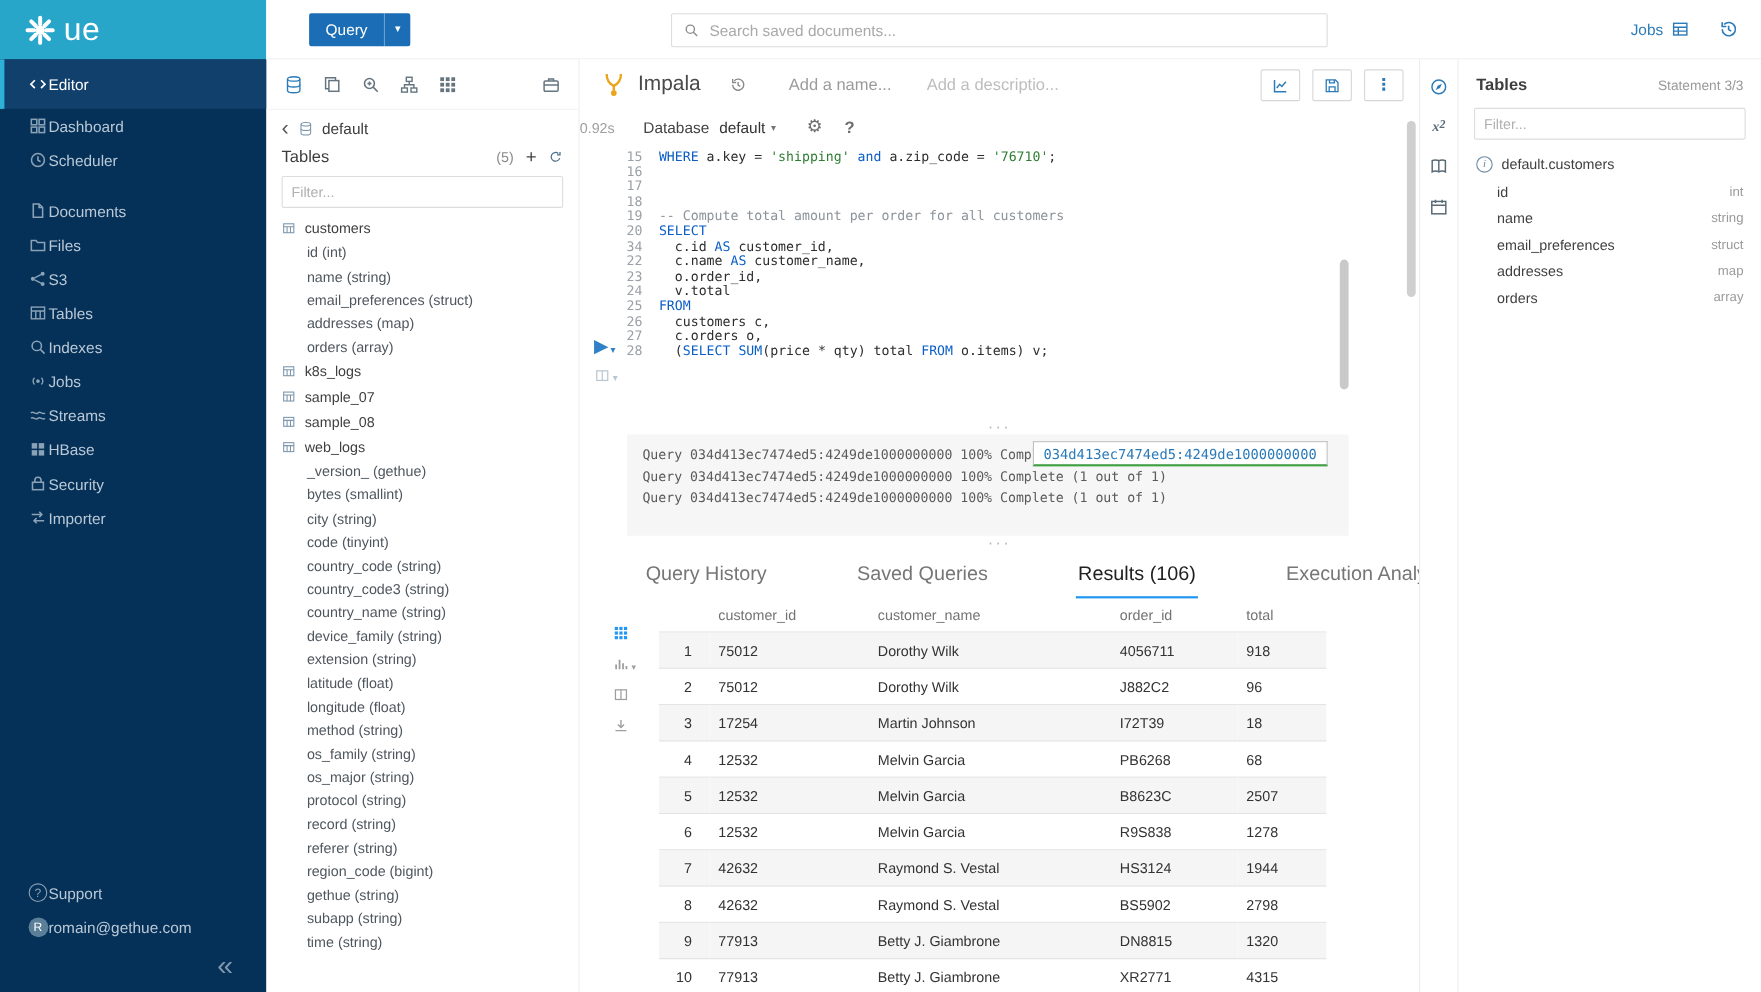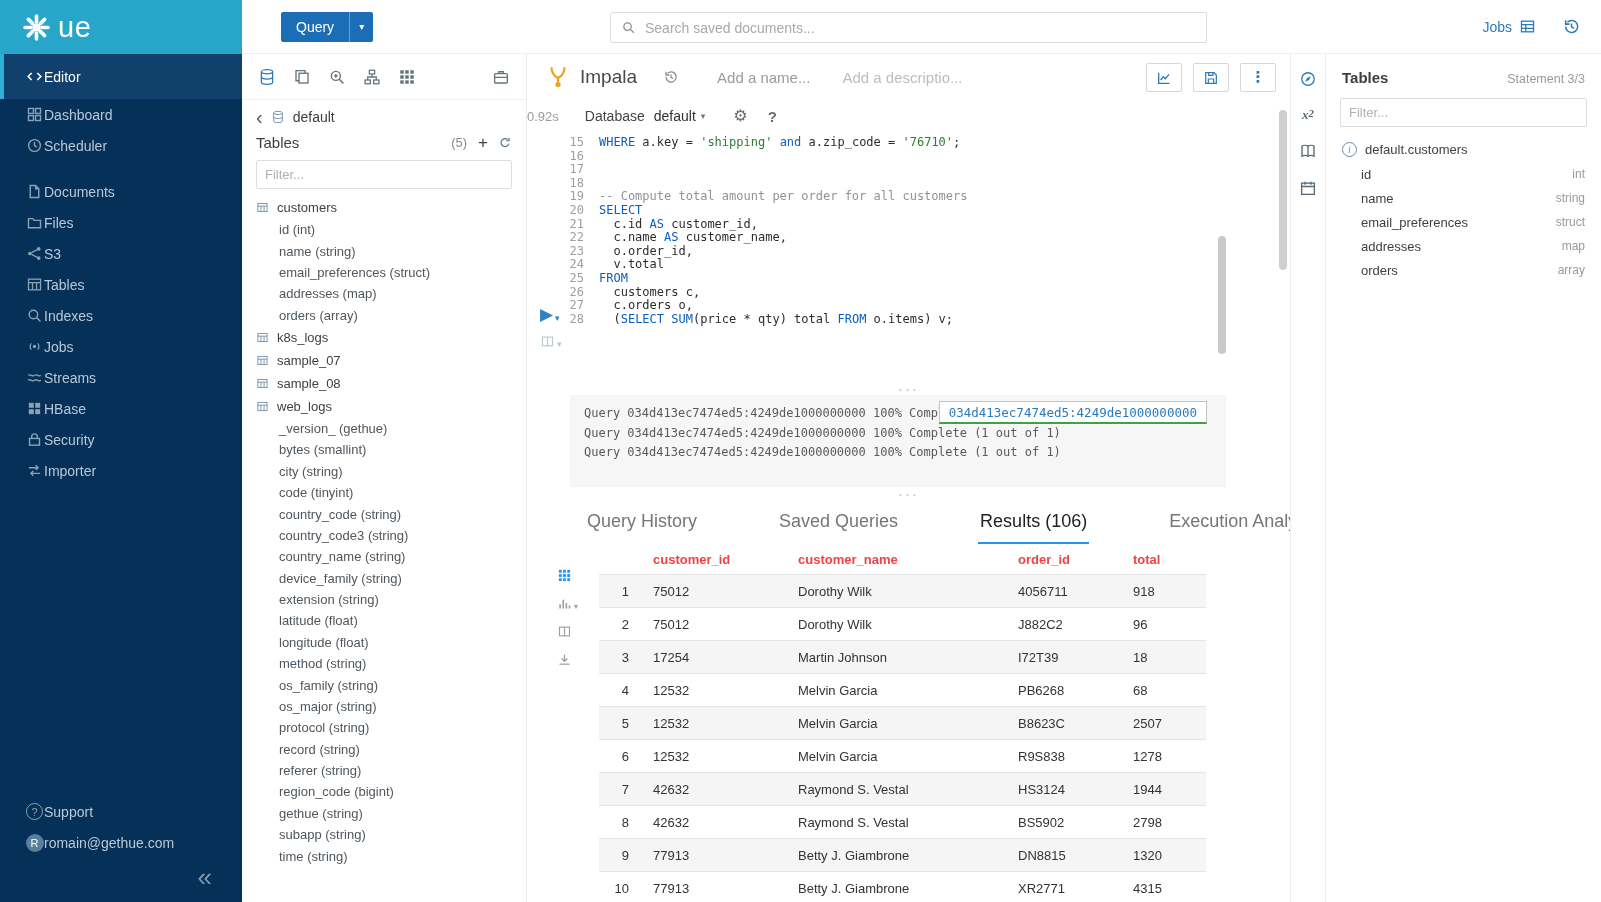--- a/index.html
+++ b/index.html
@@ -110,21 +110,21 @@
 .tab{display:flex;align-items:center;font-size:18px;color:#767676;cursor:pointer;border-bottom:2px solid transparent;padding:0 2px;white-space:nowrap}
 .tab.active{color:#212121;border-bottom-color:#2196f3}
 .results{flex:1;min-height:0;display:flex;padding-left:30px;overflow:hidden}
 .rtool{width:42px;flex-shrink:0;padding-top:24px;display:flex;flex-direction:column;gap:13px;align-items:flex-start}
 .rt-ic{color:#9e9e9e;cursor:pointer;display:flex;align-items:flex-end;gap:2px}
 .rt-ic svg{width:15px;height:15px}
 .rt-ic.active{color:#2196f3}
 .rt-ic .pc{font-size:8px;color:#9e9e9e}
 .rtable-wrap{flex:1;margin-right:84px;overflow:hidden}
 table.rtable{width:100%;border-collapse:collapse;font-size:13px}
-.rtable th{text-align:left;font-weight:bold;color:#ef4444;padding:8px 8px 7px;white-space:nowrap;cursor:pointer}
+.rtable th{text-align:left;font-weight:normal;color:#737373;padding:8px 8px 7px;white-space:nowrap;cursor:pointer}
 .rtable td{padding:8.5px 8px;border-top:1px solid #e4e4e4;color:#333;white-space:nowrap}
 .rtable tbody tr:nth-child(odd){background:#f5f5f5}
 .rtable td.rownum{text-align:right;padding-right:16px}
 .rtable .c0{width:46px}
 .rtable .c1{width:145px}
 .rtable .c2{width:220px}
 .rtable .c3{width:115px}
 
 
 .right-strip{width:35px;flex-shrink:0;border-left:1px solid #ececec;display:flex;flex-direction:column;align-items:center;padding-top:16px;gap:19px}
@@ -675,21 +675,21 @@
         </div>
 
         <div class="code-area">
           <div id="gutter" class="gutter">
               <div class="gl">15</div>
               <div class="gl">16</div>
               <div class="gl">17</div>
               <div class="gl">18</div>
               <div class="gl">19</div>
               <div class="gl">20</div>
-              <div class="gl">21</div>
+              <div class="gl">34</div>
               <div class="gl">22</div>
               <div class="gl">23</div>
               <div class="gl">24</div>
               <div class="gl">25</div>
               <div class="gl">26</div>
               <div class="gl">27</div>
               <div class="gl">28</div>
             </div>
           <div id="code" class="code"><div class="cl"><span class="tk-k">WHERE</span><span class="tk-p"> a.key = </span><span class="tk-s">'shipping'</span><span class="tk-p"> </span><span class="tk-k">and</span><span class="tk-p"> a.zip_code = </span><span class="tk-s">'76710'</span><span class="tk-p">;</span></div><div class="cl">&nbsp;</div><div class="cl">&nbsp;</div><div class="cl">&nbsp;</div><div class="cl"><span class="tk-c">-- Compute total amount per order for all customers</span></div><div class="cl"><span class="tk-k">SELECT</span></div><div class="cl"><span class="tk-p">  c.id </span><span class="tk-k">AS</span><span class="tk-p"> customer_id,</span></div><div class="cl"><span class="tk-p">  c.name </span><span class="tk-k">AS</span><span class="tk-p"> customer_name,</span></div><div class="cl"><span class="tk-p">  o.order_id,</span></div><div class="cl"><span class="tk-p">  v.total</span></div><div class="cl"><span class="tk-k">FROM</span></div><div class="cl"><span class="tk-p">  customers c,</span></div><div class="cl"><span class="tk-p">  c.orders o,</span></div><div class="cl"><span class="tk-p">  (</span><span class="tk-k">SELECT</span><span class="tk-p"> </span><span class="tk-k">SUM</span><span class="tk-p">(price * qty) total </span><span class="tk-k">FROM</span><span class="tk-p"> o.items) v;</span></div></div>
         </div>

